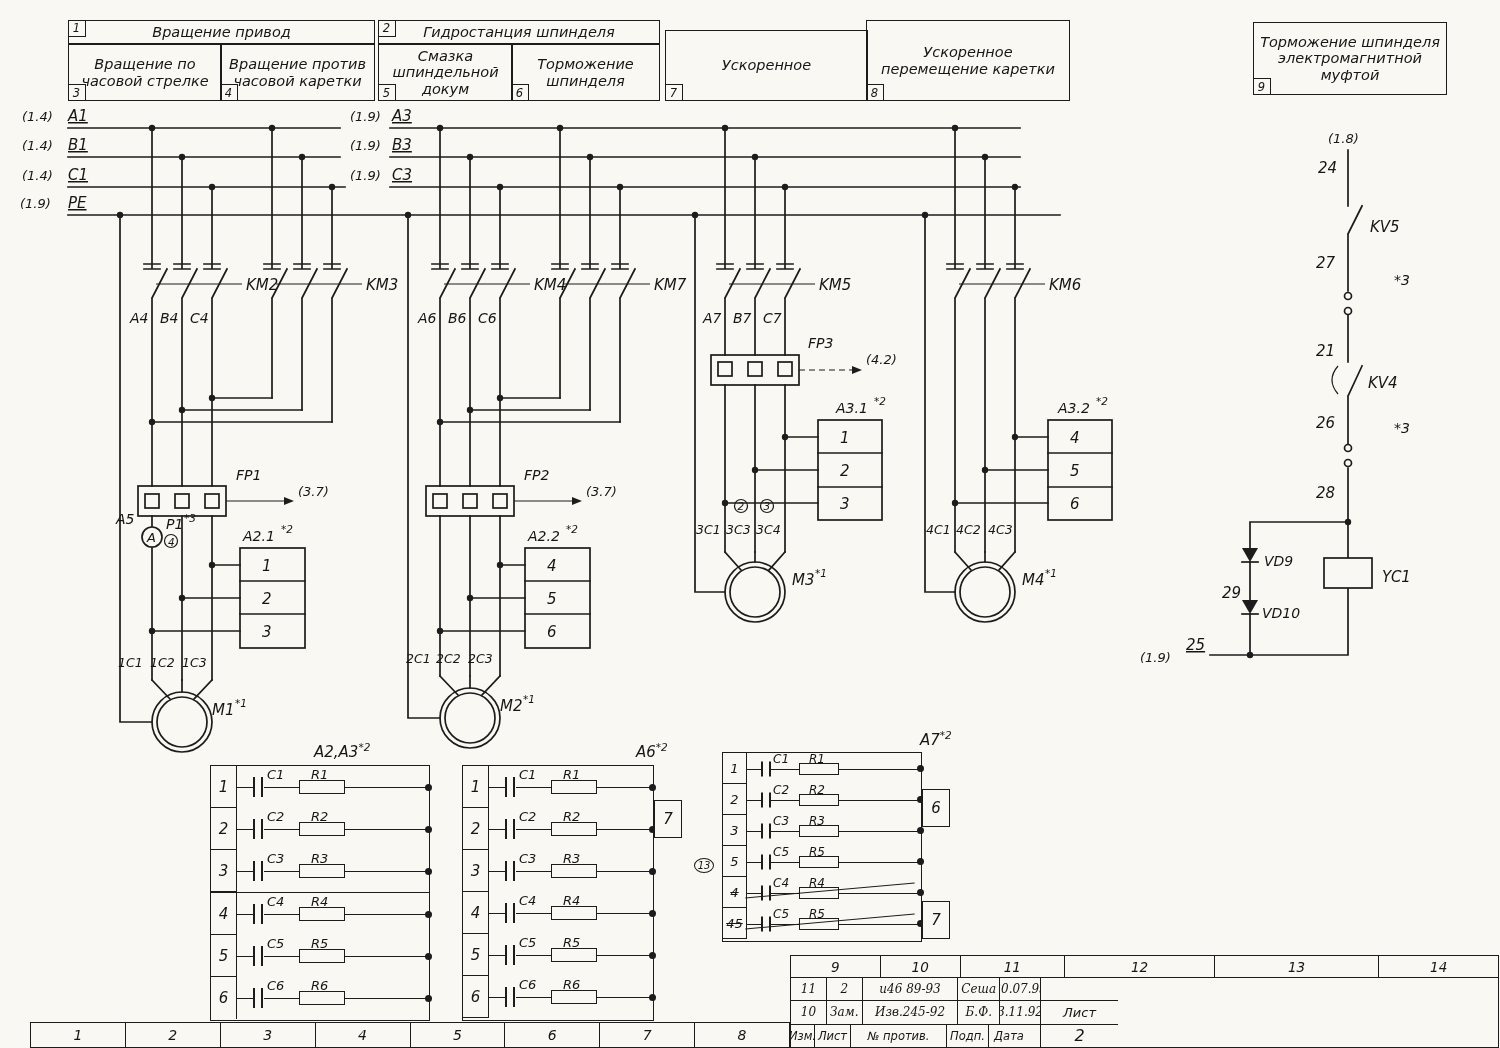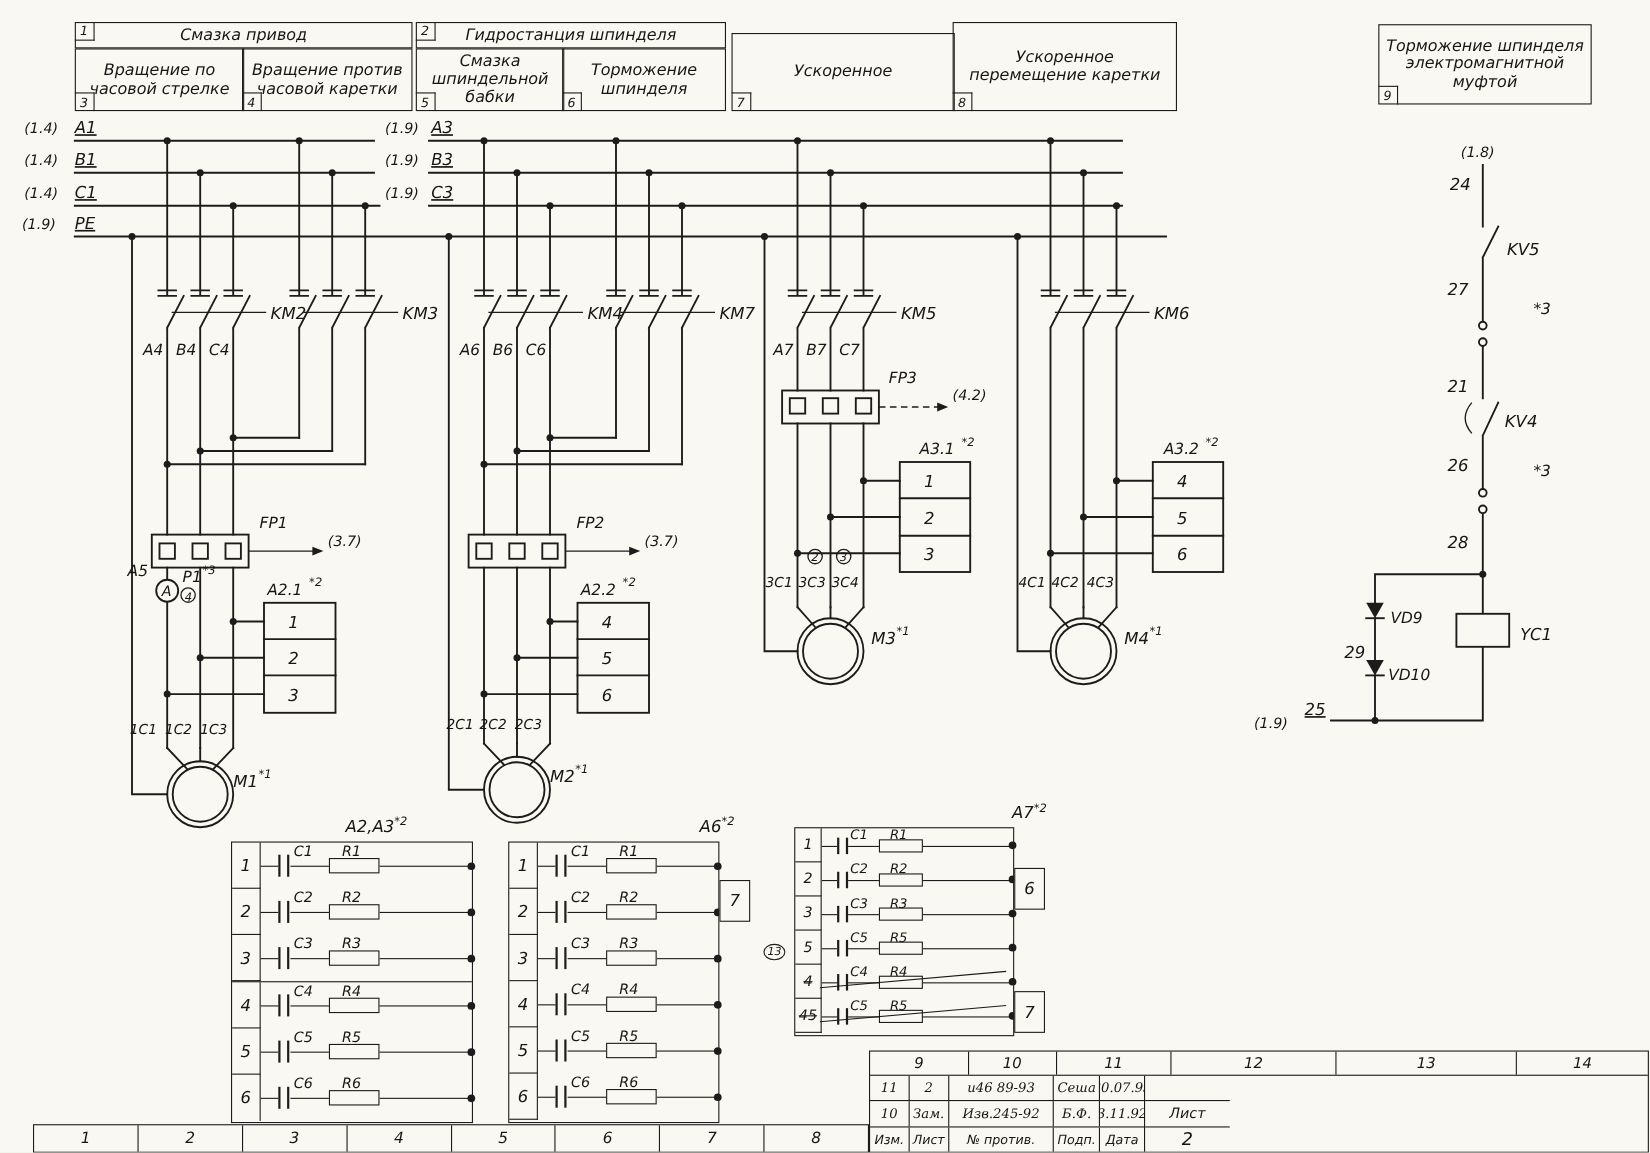--- a/index.html
+++ b/index.html
@@ -385,37 +385,37 @@
     <text x="1186" y="650" class="t15 und">25</text>
     <text x="1140" y="662" class="t13">(1.9)</text>
   </g>
   <circle class="thin" cx="171" cy="541" r="6.5" fill="none"></circle>
   <circle class="thin" cx="741" cy="506" r="6.5" fill="none"></circle>
   <circle class="thin" cx="767" cy="506" r="6.5" fill="none"></circle>
 </svg>
 
 <div class="fn" style="left:68px;top:20px;width:307px;height:24px">
   <span class="mk tl">1</span>
-  <span>Смазка привод</span>
+  <span>Вращение привод</span>
 </div>
 <div class="fn" style="left:68px;top:44px;width:154px;height:57px">
   <span class="mk bl">3</span>
   <span>Вращение по часовой стрелке</span>
 </div>
 <div class="fn" style="left:220px;top:44px;width:155px;height:57px">
   <span class="mk bl">4</span>
   <span>Вращение против часовой каретки</span>
 </div>
 <div class="fn" style="left:378px;top:20px;width:282px;height:24px">
   <span class="mk tl">2</span>
   <span>Гидростанция шпинделя</span>
 </div>
 <div class="fn" style="left:378px;top:44px;width:135px;height:57px">
   <span class="mk bl">5</span>
-  <span>Смазка шпиндельной бабки</span>
+  <span>Смазка шпиндельной докум</span>
 </div>
 <div class="fn" style="left:511px;top:44px;width:149px;height:57px">
   <span class="mk bl">6</span>
   <span>Торможение шпинделя</span>
 </div>
 <div class="fn" style="left:665px;top:30px;width:203px;height:71px">
   <span class="mk bl">7</span>
   <span>Ускоренное</span>
 </div>
 <div class="fn" style="left:866px;top:20px;width:204px;height:81px">
@@ -654,21 +654,21 @@
         <div class="c hand" style="width:40px">30.07.93</div>
       </div>
       <div class="r">
         <div class="c hand" style="width:36px">10</div>
         <div class="c hand" style="width:36px">Зам.</div>
         <div class="c hand" style="width:96px">Изв.245-92</div>
         <div class="c hand" style="width:42px">Б.Ф.</div>
         <div class="c hand" style="width:40px">3.11.92</div>
       </div>
       <div class="r">
-        <div class="c revh" style="width:36px">Изм.</div>
+        <div class="c revh" style="width:24px">Изм.</div>
         <div class="c revh" style="width:36px">Лист</div>
         <div class="c revh" style="width:96px">№ против.</div>
         <div class="c revh" style="width:42px">Подп.</div>
         <div class="c revh" style="width:40px">Дата</div>
       </div>
     </div>
     <div class="tbr">
       <div></div>
       <div>Лист</div>
       <div>2</div>

